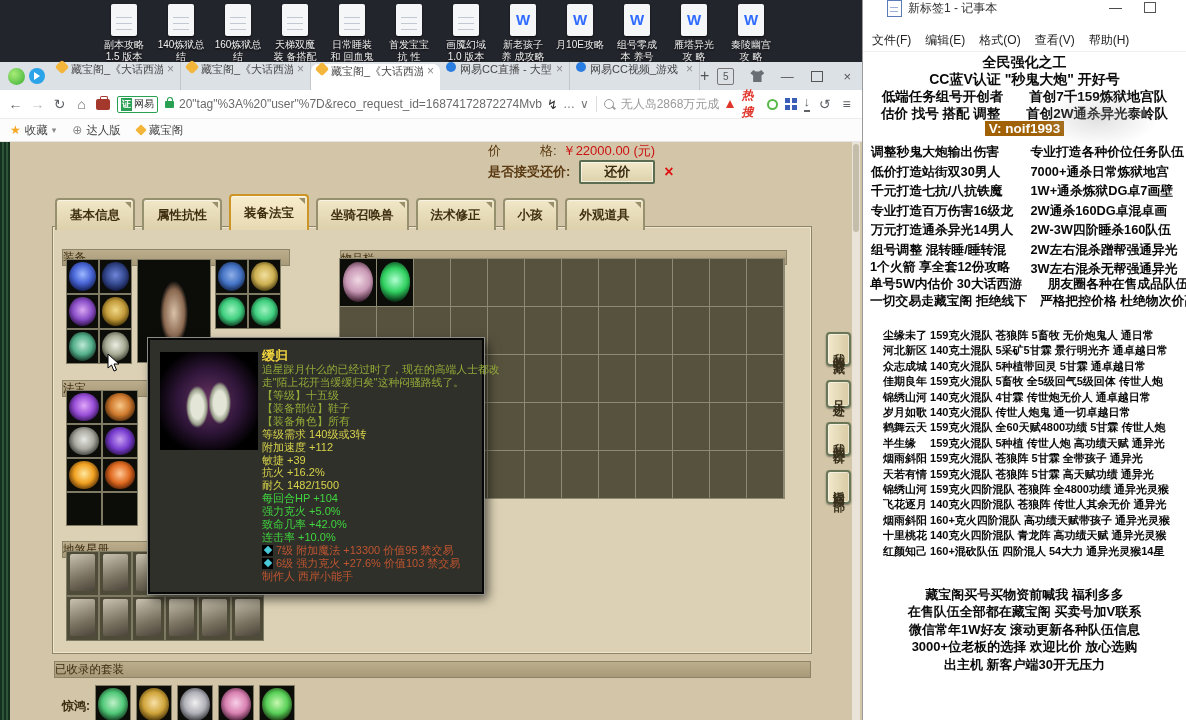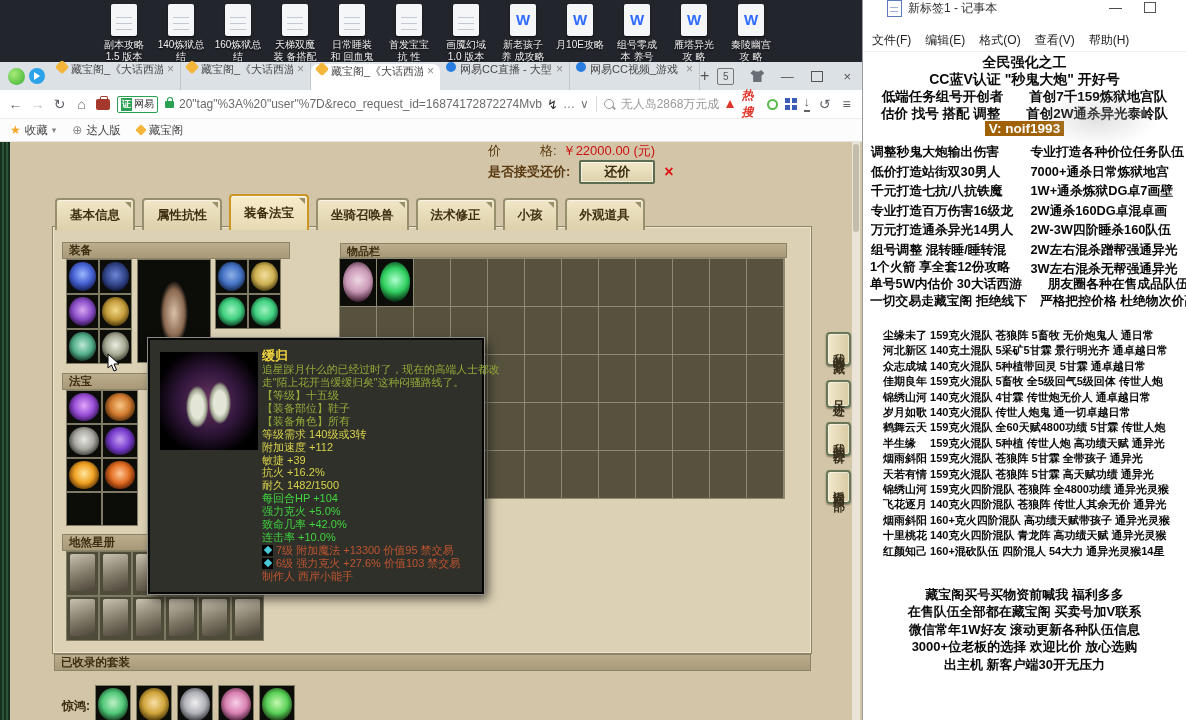--- a/index.html
+++ b/index.html
@@ -83,21 +83,21 @@
   .gametabs{position:absolute;left:55px;top:52px;display:flex;gap:7px;align-items:flex-end;z-index:2;}
   .gtab{height:30px;padding:0 13px;display:flex;align-items:center;background:linear-gradient(#f1e7c7,#ddd0ab);
         border:2px solid #97906e;border-bottom:none;border-radius:4px 4px 0 0;font-size:12.5px;font-weight:bold;
         color:#403012;box-shadow:inset 0 1px 0 rgba(255,255,255,.55);position:relative;cursor:pointer;}
   .gtab::after{content:"";position:absolute;top:2px;right:2px;border-style:solid;border-width:0 6px 6px 0;
         border-color:transparent #9a8f6b transparent transparent;}
   .gtab.active{border-color:#cd9426;height:34px;background:linear-gradient(#f8edcc,#e7d9b2);z-index:3;}
   .panel{position:absolute;left:52px;top:84px;width:758px;height:426px;background:#dcd1b5;
          border:1px solid #8d8468;box-shadow:inset 0 0 0 1px #efe6cd;}
   .sec-h{position:absolute;background:linear-gradient(#bcae8d,#a89a79);border:1px solid #8d8468;
-         color:#3c2c10;font-weight:bold;font-size:11.5px;line-height:15px;padding-left:6px;box-sizing:border-box;}
+         color:#3c2c10;font-weight:normal;font-size:11.5px;line-height:15px;box-sizing:border-box;margin-top:7px;}
   .equip-h{left:9px;top:15px;width:228px;height:17px;}
   .fabao-h{left:9px;top:146px;width:100px;height:17px;}
   .disha-h{left:9px;top:307px;width:228px;height:17px;}
   .items-h{left:287px;top:16px;width:447px;height:15px;font-size:11px;line-height:14px;}
   .sets-h{left:54px;top:512px;width:757px;height:17px;}
   .cell{background:#0c0c09;border:1px solid #7e7a64;box-sizing:border-box;}
   .cell.empty{background:#4f4b39;}
   .blob{width:86%;height:86%;margin:7% auto;border-radius:50%;}
   .eq-left{position:absolute;left:13px;top:32px;display:grid;grid-template-columns:repeat(2,33px);grid-auto-rows:35px;}
   .eq-right{position:absolute;left:162px;top:32px;display:grid;grid-template-columns:repeat(2,33px);grid-auto-rows:35px;}

